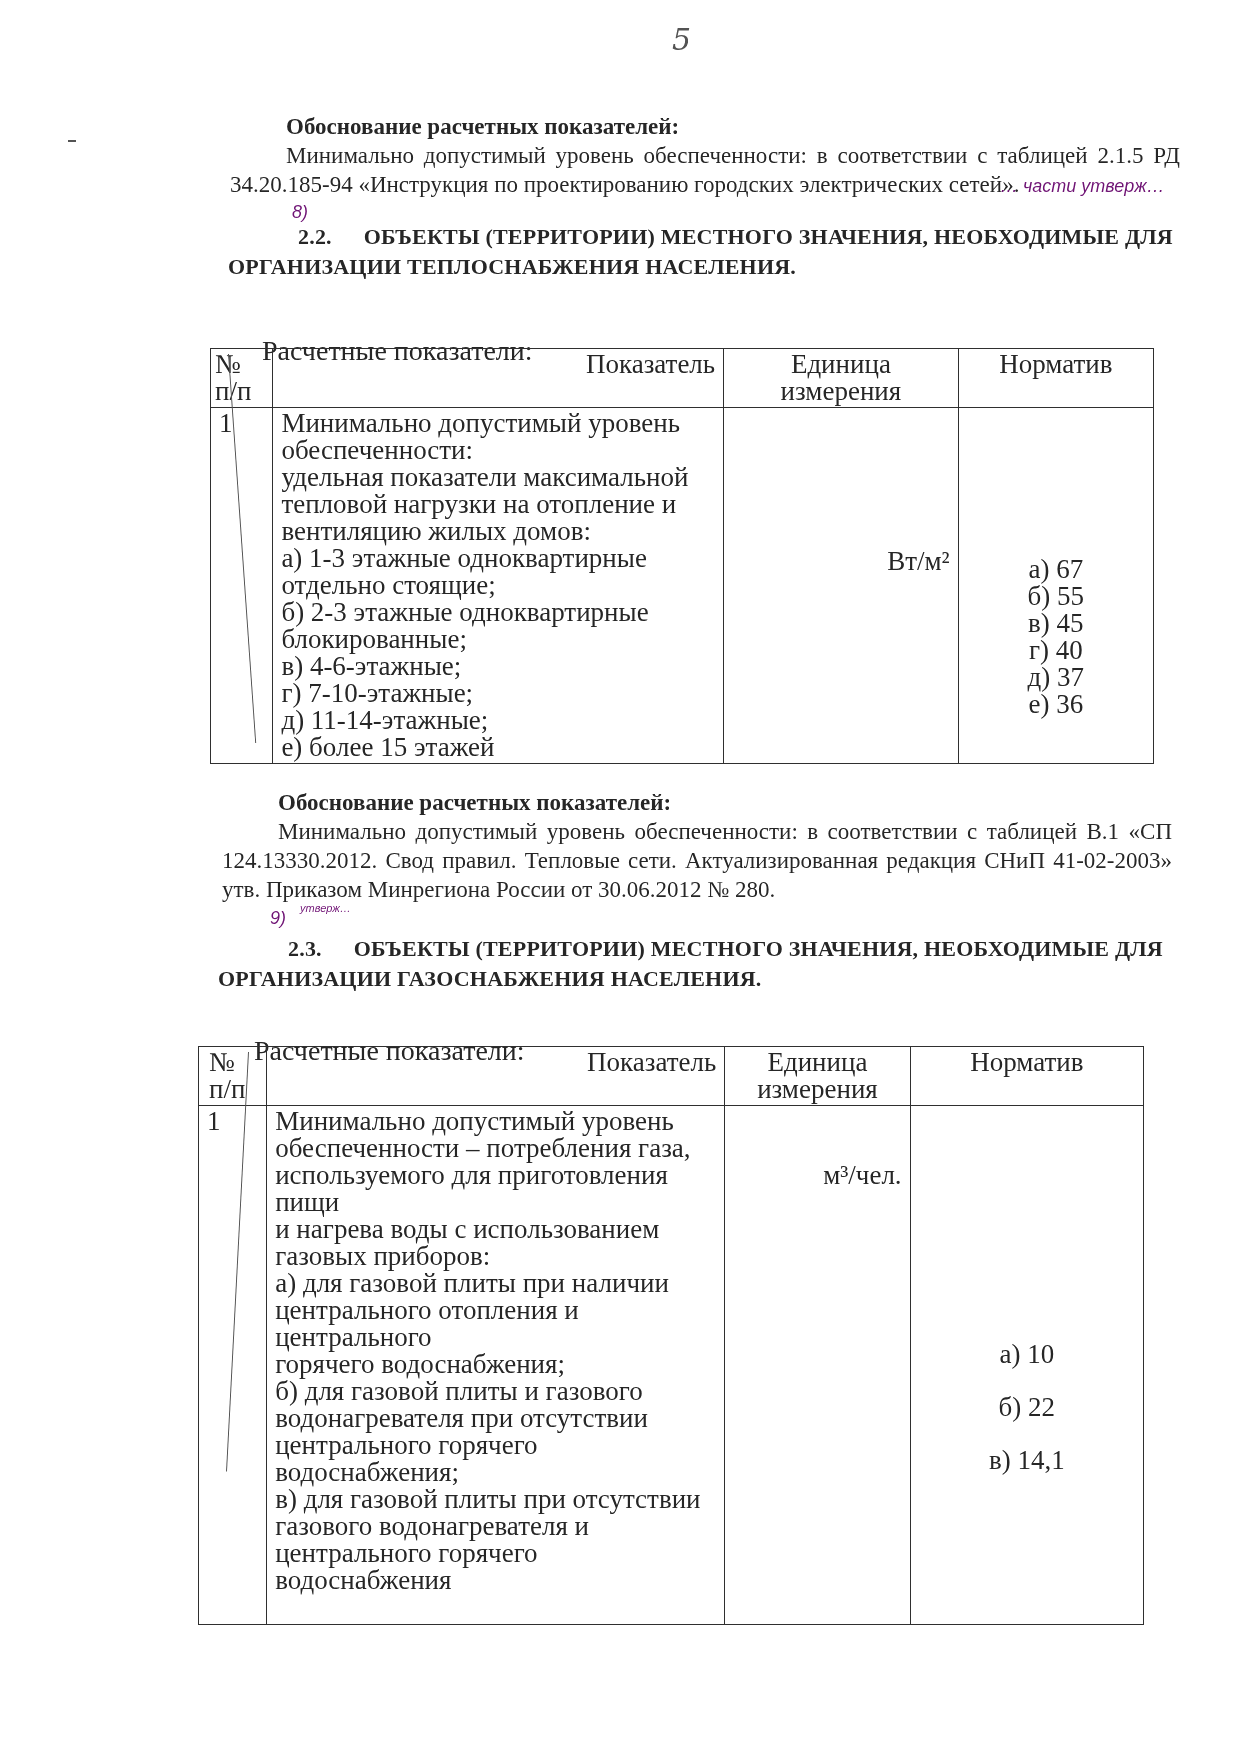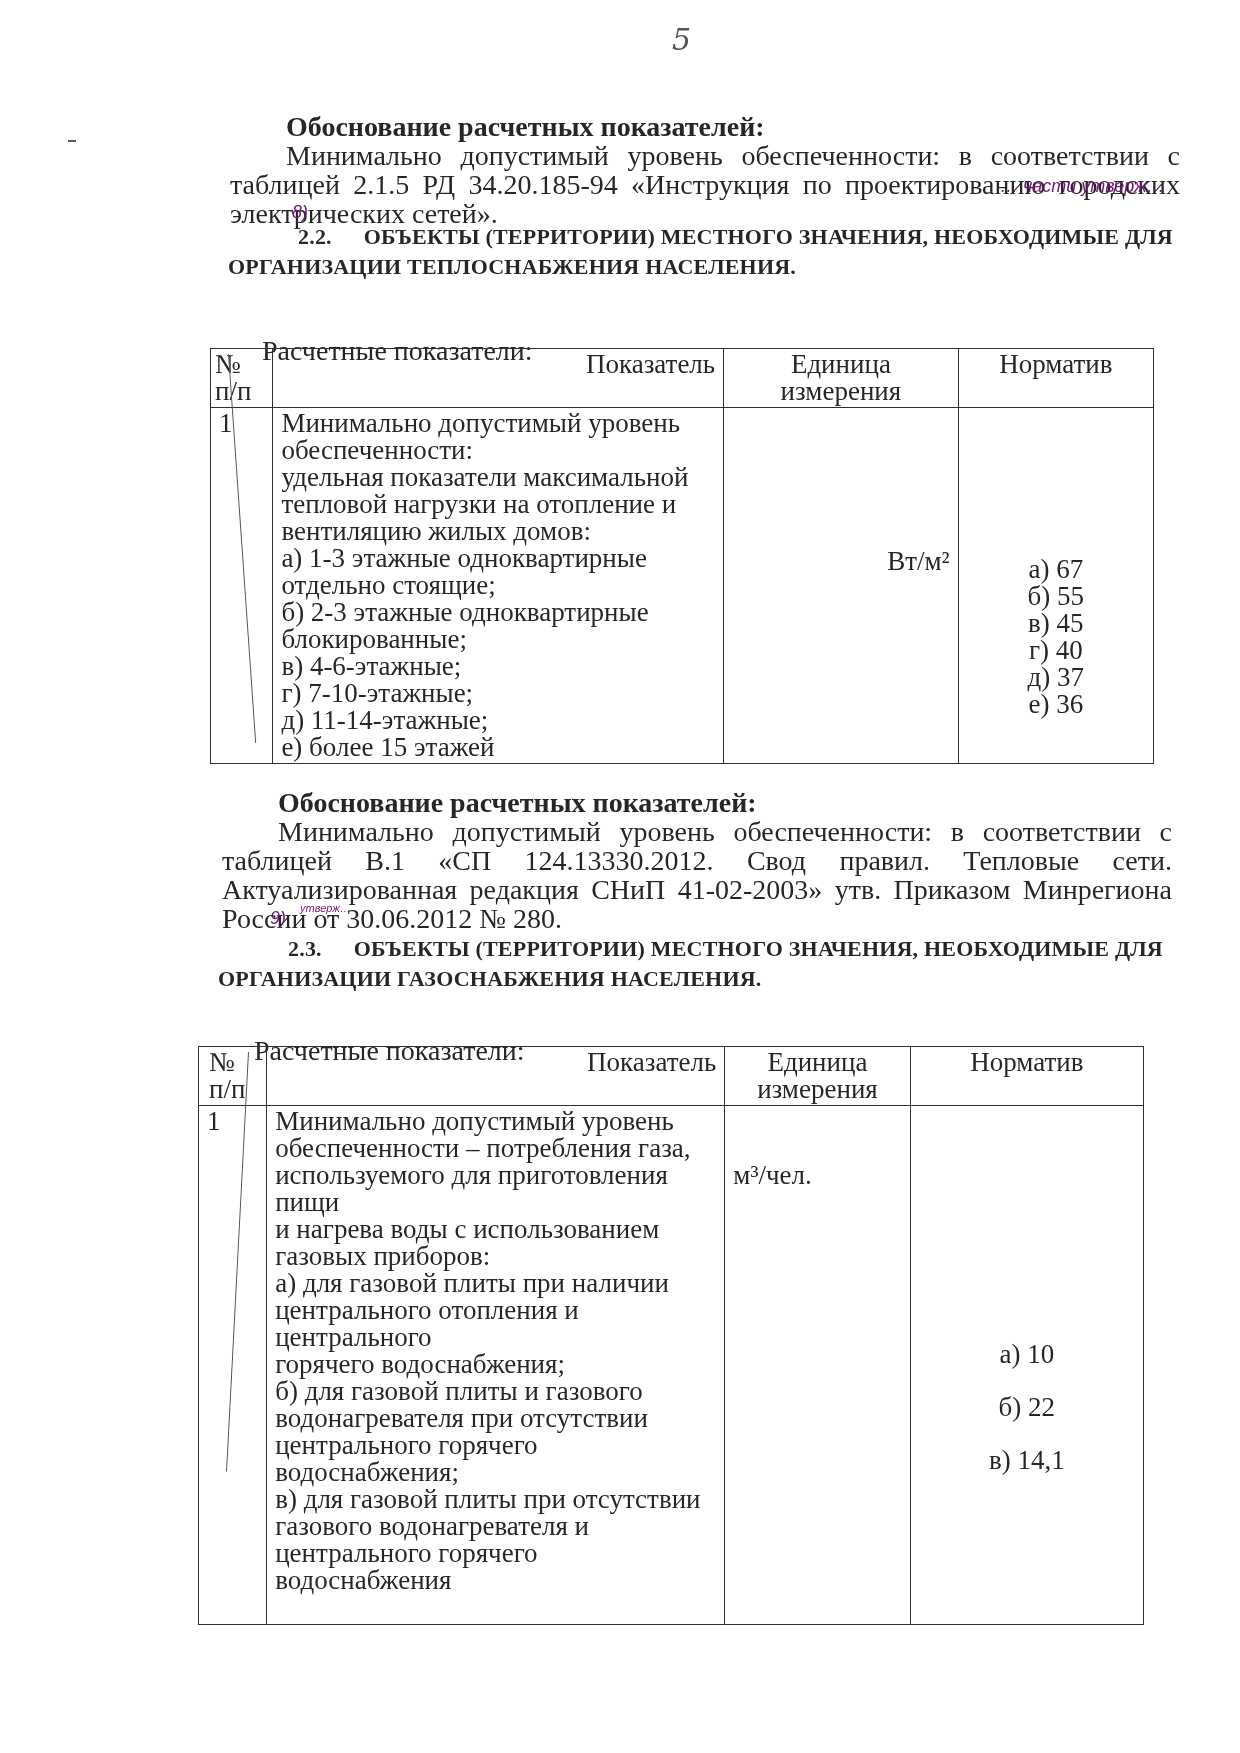--- a/index.html
+++ b/index.html
@@ -8,21 +8,21 @@
     font-family: "Liberation Serif", "DejaVu Serif", serif;
     color: #2a2a2a;
     filter: contrast(1.05);
   }
   .page-num {
     position: absolute; left: 672px; top: 22px; font-size: 30px; color: #555;
     font-style: italic; font-family: "DejaVu Serif", serif;
   }
   .margin-mark { position: absolute; left: 68px; top: 140px; width: 8px; height: 2px; background:#555; }
 
-  .sec-basis { position: absolute; left: 230px; width: 950px; font-size: 28px; line-height: 29px; }
+  .sec-basis { position: absolute; left: 230px; width: 950px; font-size: 23px; line-height: 29px; }
   .basis-title { font-weight: bold; margin-left: 56px; }
   .basis-text { text-indent: 56px; text-align: justify; }
 
   .heading { position: absolute; left: 228px; width: 960px; font-size: 22px; font-weight: bold; line-height: 30px; letter-spacing: 0.2px; }
   .heading .num { margin-left: 70px; margin-right: 32px; }
 
   .calc-label { position: absolute; font-size: 28px; font-weight: normal; margin-top: 17px; }
 
   table.grid {
     position: absolute; border-collapse: collapse; font-size: 27px; line-height: 27px;
@@ -127,21 +127,21 @@
       <div>а)  для газовой плиты при наличии</div>
       <div>центрального отопления и центрального</div>
       <div>горячего водоснабжения;</div>
       <div>б) для газовой плиты и газового</div>
       <div>водонагревателя при отсутствии</div>
       <div>центрального горячего водоснабжения;</div>
       <div>в) для газовой плиты при отсутствии</div>
       <div>газового водонагревателя и</div>
       <div>центрального горячего водоснабжения</div>
     </td>
-    <td style="text-align:left; padding-top:56px;">м³/чел.</td>
+    <td style="text-align:right; padding-top:56px;">м³/чел.</td>
     <td class="norm-list" style="padding-top:222px; line-height:53px;">
       <div>а) 10</div>
       <div>б) 22</div>
       <div>в) 14,1</div>
     </td>
   </tr>
 </tbody>
   </table>
 <div class="strike" style="left:248px; top:1052px; height:420px; transform:rotate(3deg);"></div>
 

